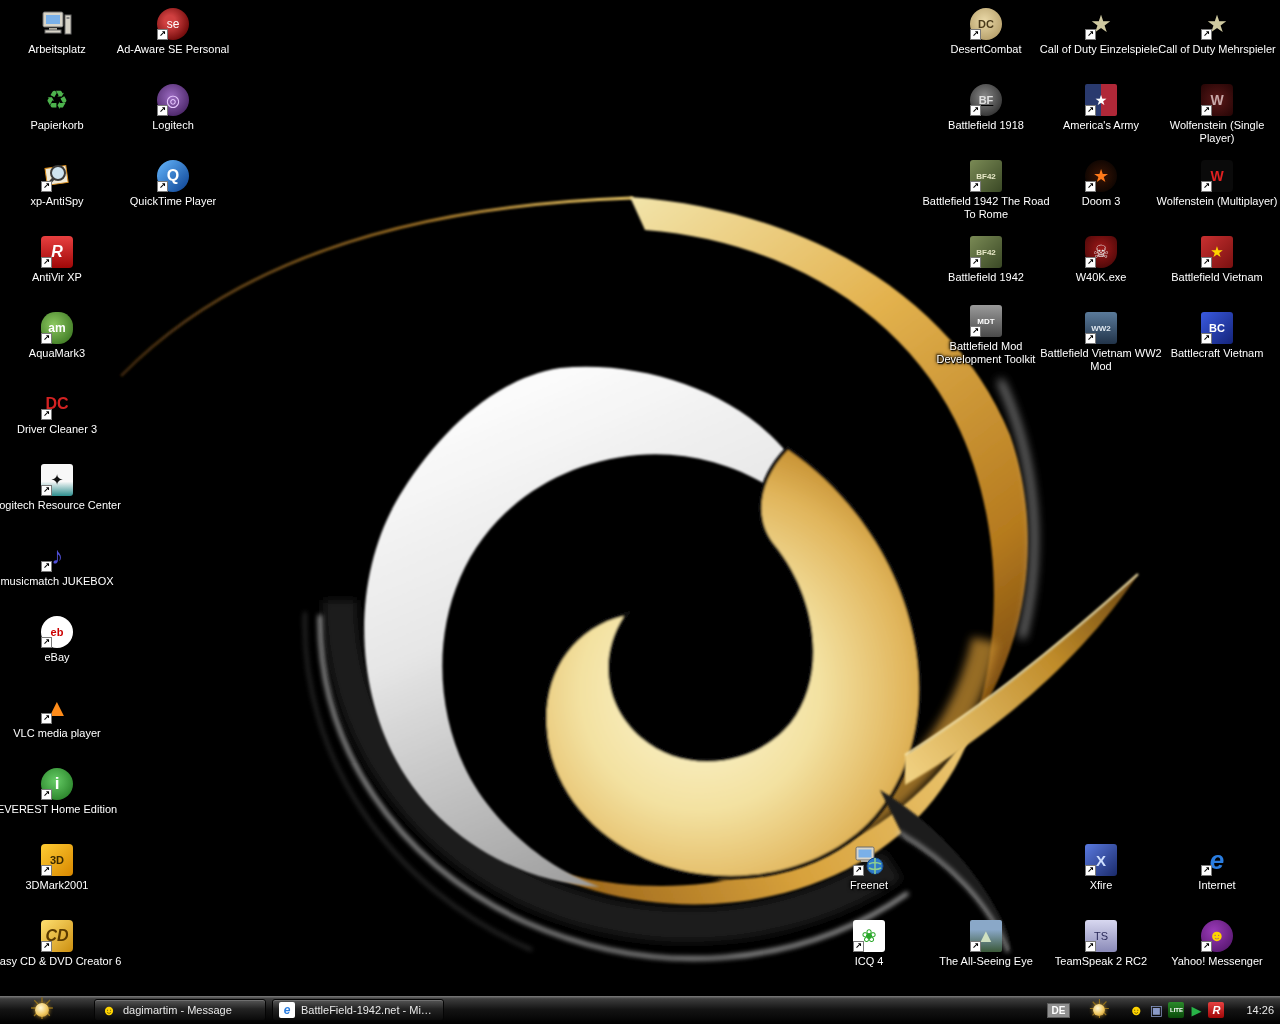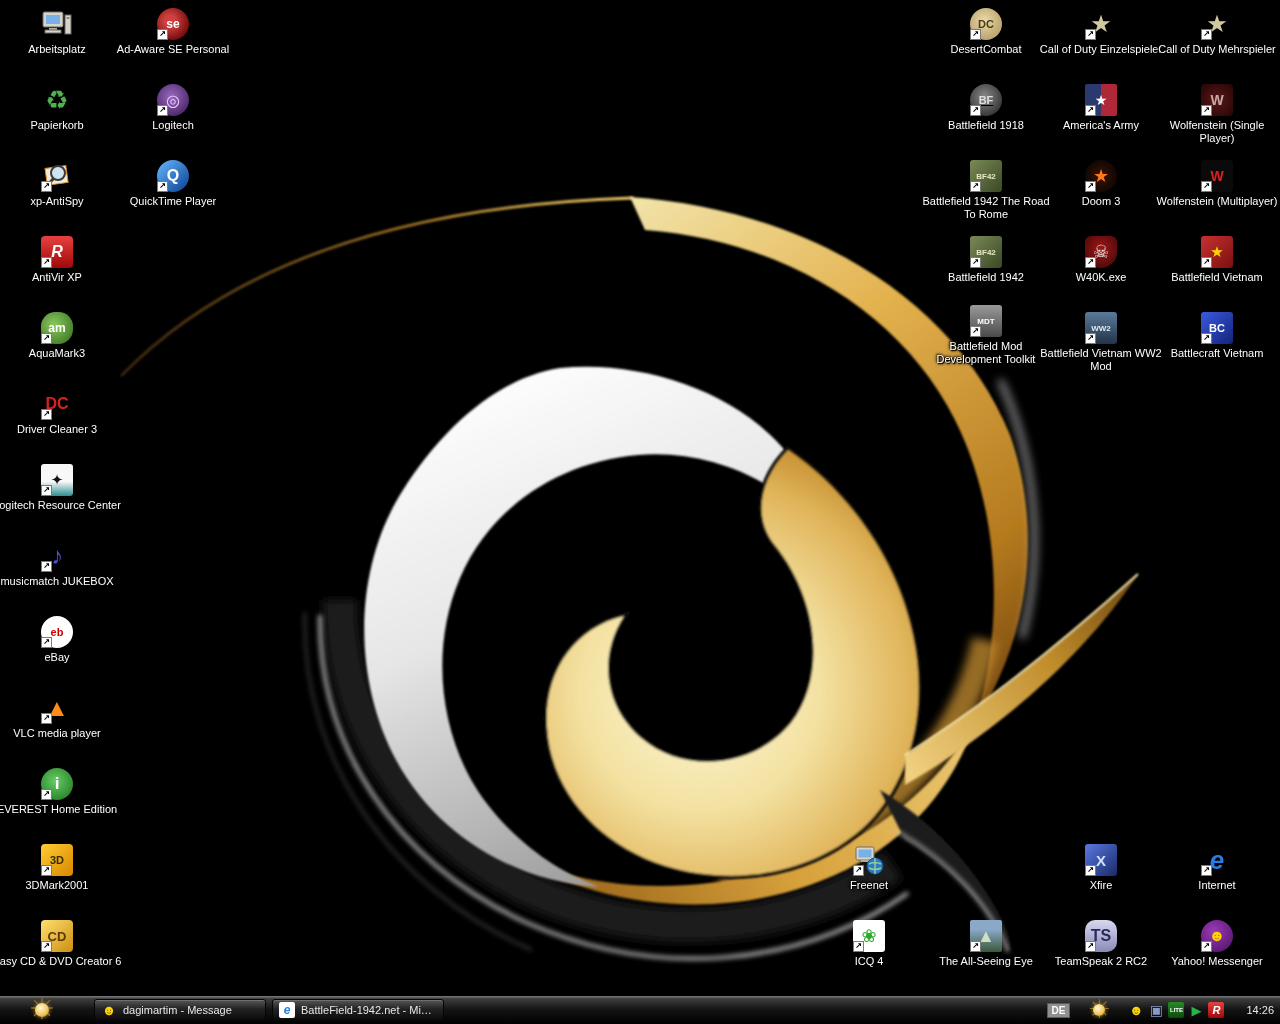--- a/index.html
+++ b/index.html
@@ -229,28 +229,28 @@
     </div>
     <div class="cell" style="left: -9px; top: 844px;">
       <div class="ico">
         <div class="glyph" style="color: rgb(58, 42, 0); font-size: 11px; background: linear-gradient(135deg, rgb(255, 204, 51), rgb(216, 136, 0)); border-radius: 4px; font-weight: bold;">3D</div>
         <span class="shortcut-arrow">↗</span>
       </div>
       <div class="icon-label">3DMark2001</div>
     </div>
     <div class="cell" style="left: -9px; top: 920px;">
       <div class="ico">
-        <div class="glyph" style="color: rgb(90, 58, 0); font-size: 13px; background: linear-gradient(135deg, rgb(255, 224, 112), rgb(204, 143, 16)); border-radius: 4px; font-weight: bold;">CD</div>
+        <div class="glyph" style="color: rgb(90, 58, 0); font-size: 16px; background: linear-gradient(135deg, rgb(255, 224, 112), rgb(204, 143, 16)); border-radius: 4px; font-weight: bold; font-style: italic;">CD</div>
         <span class="shortcut-arrow">↗</span>
       </div>
       <div class="icon-label">Easy CD &amp; DVD Creator 6</div>
     </div>
     <div class="cell" style="left: 107px; top: 8px;">
       <div class="ico">
-        <div class="glyph" style="color: rgb(255, 255, 255); font-size: 12px; background: radial-gradient(circle at 40% 40%, rgb(208, 64, 64) 20%, rgb(122, 15, 15) 70%, rgb(58, 5, 5)); border-radius: 50%; font-weight: bold;">se</div>
+        <div class="glyph" style="color: rgb(255, 255, 255); font-size: 12px; background: radial-gradient(circle at 40% 40%, rgb(208, 64, 64) 20%, rgb(122, 15, 15) 70%, rgb(58, 5, 5)); border-radius: 50%; font-weight: normal;">se</div>
         <span class="shortcut-arrow">↗</span>
       </div>
       <div class="icon-label">Ad-Aware SE Personal</div>
     </div>
     <div class="cell" style="left: 107px; top: 84px;">
       <div class="ico">
         <div class="glyph" style="color: rgb(232, 200, 255); font-size: 16px; background: radial-gradient(circle at 45% 40%, rgb(154, 106, 192), rgb(53, 19, 79)); border-radius: 50%;">◎</div>
         <span class="shortcut-arrow">↗</span>
       </div>
       <div class="icon-label">Logitech</div>
@@ -403,21 +403,21 @@
     </div>
     <div class="cell" style="left: 920px; top: 920px;">
       <div class="ico">
         <div class="glyph" style="color: rgb(207, 224, 192); font-size: 18px; background: linear-gradient(rgb(138, 168, 200) 30%, rgb(58, 88, 56)); border-radius: 2px;">▲</div>
         <span class="shortcut-arrow">↗</span>
       </div>
       <div class="icon-label">The All-Seeing Eye</div>
     </div>
     <div class="cell" style="left: 1035px; top: 920px;">
       <div class="ico">
-        <div class="glyph" style="color: rgb(42, 42, 90); font-size: 16px; background: linear-gradient(rgb(216, 216, 240), rgb(138, 138, 184)); border-radius: 10px; font-weight: bold;">TS</div>
+        <div class="glyph" style="color: rgb(42, 42, 90); font-size: 11px; background: linear-gradient(rgb(216, 216, 240), rgb(138, 138, 184)); border-radius: 3px; font-weight: normal;">TS</div>
         <span class="shortcut-arrow">↗</span>
       </div>
       <div class="icon-label">TeamSpeak 2 RC2</div>
     </div>
     <div class="cell" style="left: 1151px; top: 920px;">
       <div class="ico">
         <div class="glyph" style="color: rgb(255, 212, 0); font-size: 16px; background: radial-gradient(circle at 40% 35%, rgb(154, 58, 184), rgb(74, 16, 96)); border-radius: 50%;">☻</div>
         <span class="shortcut-arrow">↗</span>
       </div>
       <div class="icon-label">Yahoo! Messenger</div>

